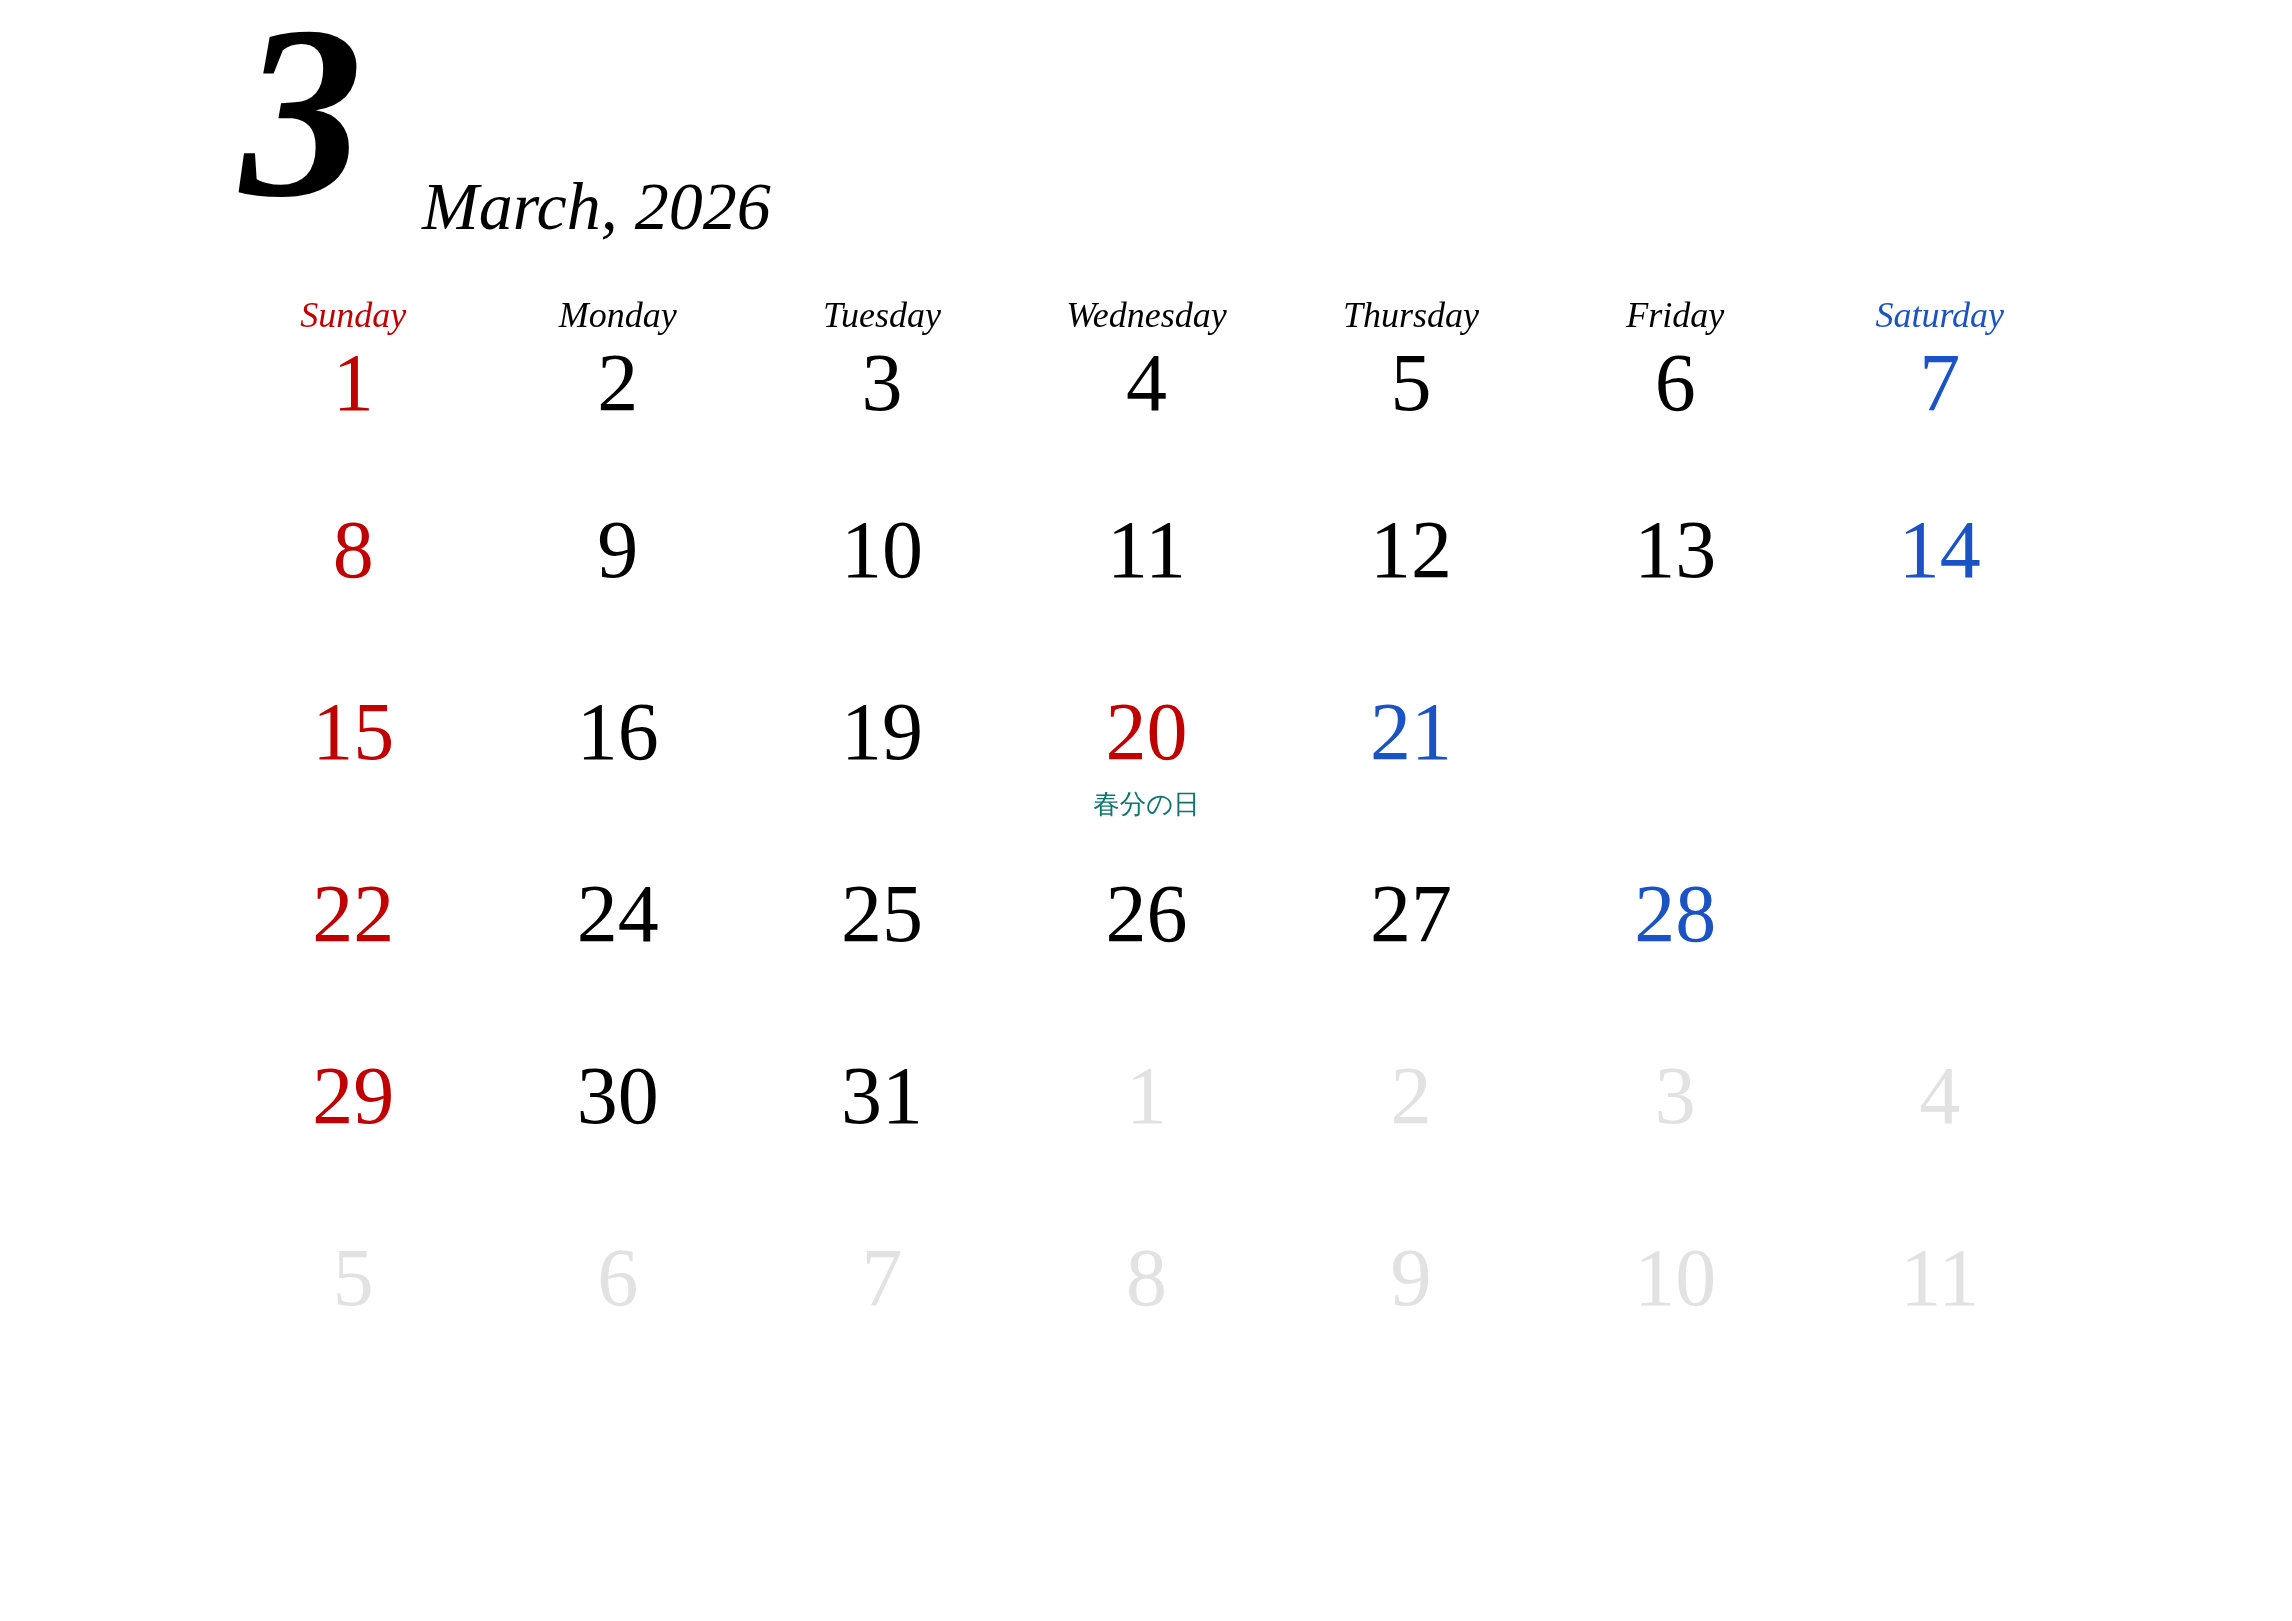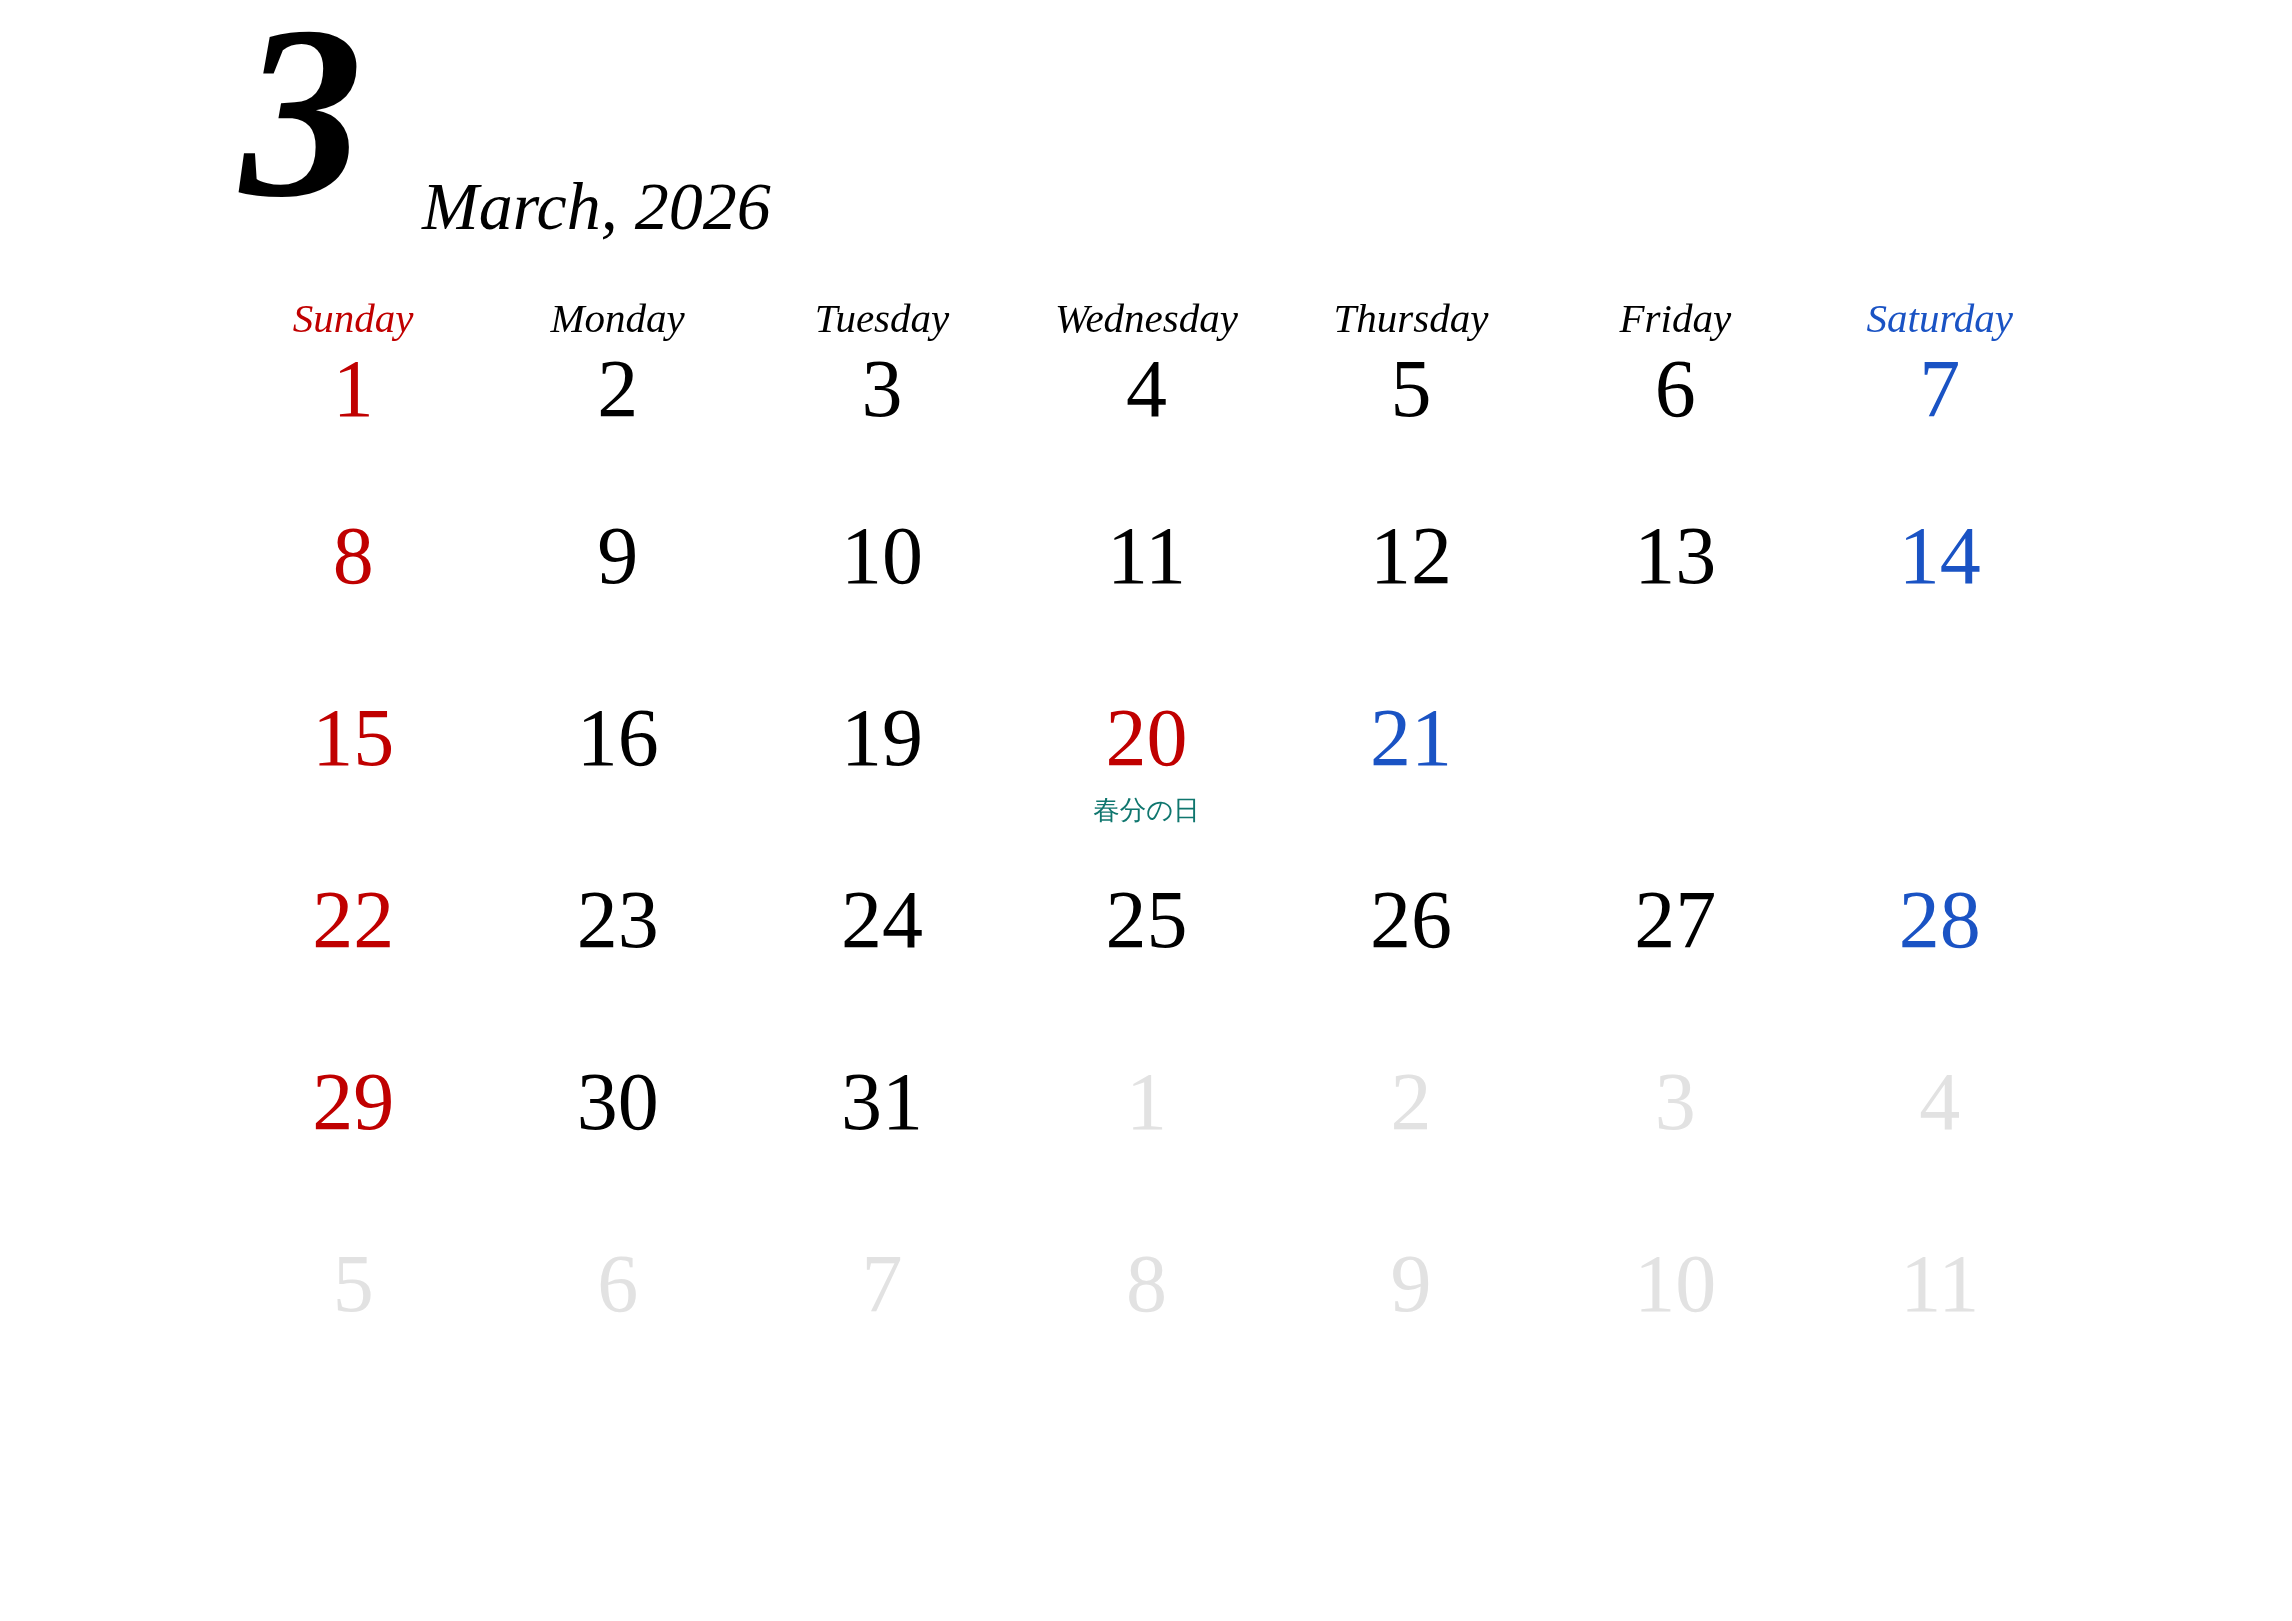--- a/index.html
+++ b/index.html
@@ -47,21 +47,21 @@
     font-family: "Liberation Serif", "DejaVu Serif", serif;
   }
   
   .grid {
     display: grid;
     grid-template-columns: repeat(7, 1fr);
     column-gap: 0;
   }
   .dow {
     text-align: center;
-    font-size: 41px;
+    font-size: 36px;
     font-style: italic;
     font-family: "Liberation Serif", "DejaVu Serif", serif;
     padding-bottom: 3.9px;
   }
   .dow.sun { color: #c00000; }
   .dow.sat { color: #1a53c4; }
   .dow.wd  { color: #000000; }
 
   .cell {
     height: 182px;
@@ -172,23 +172,20 @@
         </div>
         <div class="cell">
           <span class="daynum c-sat">21</span>
         </div>
       </div>
       <div class="grid">
         <div class="cell">
           <span class="daynum c-sun">22</span>
         </div>
         <div class="cell">
-          <span class="daynum c-wd">23</span>
-        </div>
-        <div class="cell">
           <span class="daynum c-wd">24</span>
         </div>
         <div class="cell">
           <span class="daynum c-wd">25</span>
         </div>
         <div class="cell">
           <span class="daynum c-wd">26</span>
         </div>
         <div class="cell">
           <span class="daynum c-wd">27</span>

